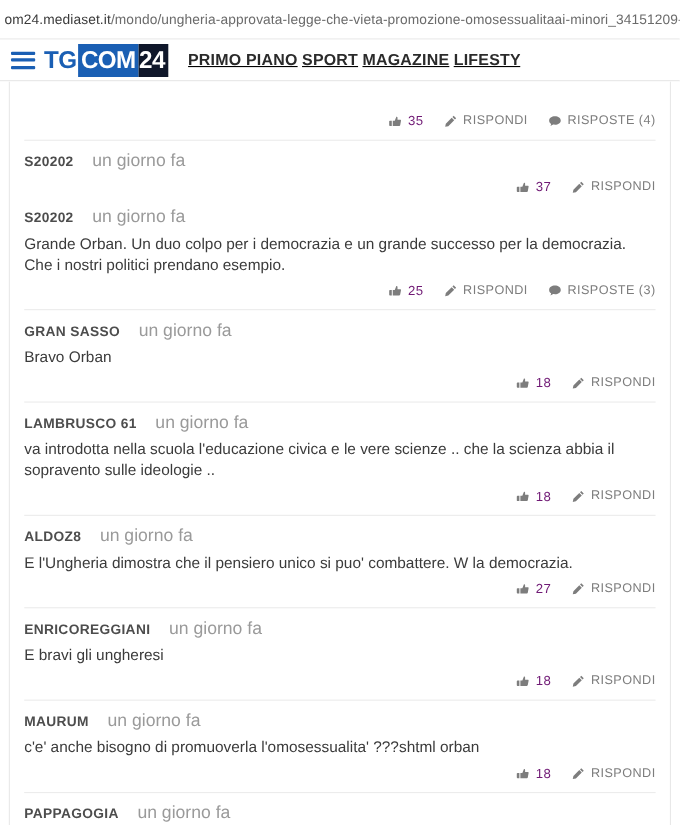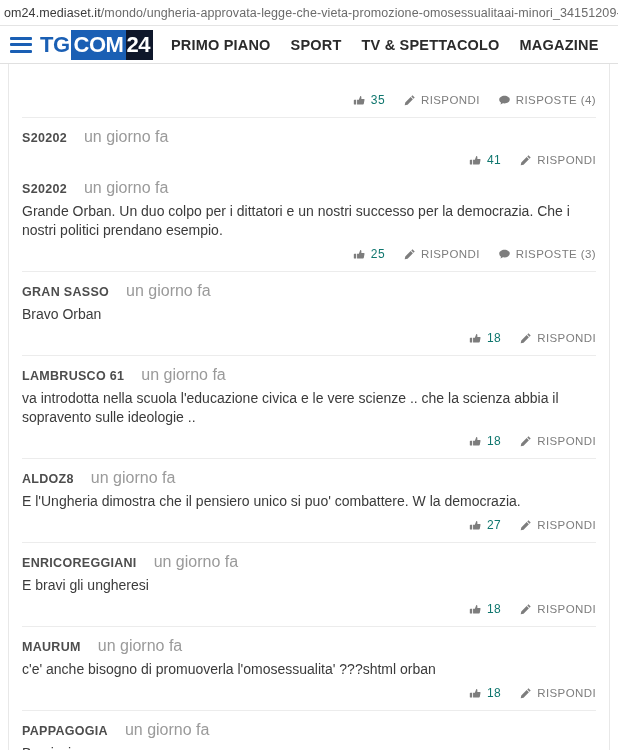--- a/index.html
+++ b/index.html
@@ -10,21 +10,21 @@
     width: 618px;
     height: 750px;
     background: #ffffff;
     font-family: "Liberation Sans", sans-serif;
     overflow: hidden;
     position: relative;
   }
 
   
   .urlbar {
-    height: 26px;
+    height: 36px;
     background: #ffffff;
     border-bottom: 1px solid #e4e4e4;
     display: flex;
     align-items: center;
     padding: 0 4px;
     box-sizing: border-box;
   }
   .urlbar .url-prefix {
     font-size: 12.5px;
     color: #3a3a3a;
@@ -83,23 +83,24 @@
     padding: 2px 3px 2px 3px;
   }
   .logo .num {
     background: #0f172a;
     color: #ffffff;
     padding: 2px 3px 2px 0;
   }
   .navmenu {
     display: flex;
     align-items: center;
-    gap: 20px;
+    gap: 4px;
     overflow: hidden;
     white-space: nowrap;
+    text-decoration: underline;
   }
   .navmenu .navitem {
     font-size: 14.5px;
     font-weight: bold;
     color: #2b2b2b;
     letter-spacing: 0.2px;
     text-transform: uppercase;
   }
 
   
@@ -180,21 +181,21 @@
   .action {
     display: flex;
     align-items: center;
     gap: 5px;
     font-size: 11.5px;
     color: #7d7d7d;
     letter-spacing: 0.4px;
   }
   .action .count {
     font-size: 12px;
-    color: #0f766e;
+    color: #701a75;
   }
   .ico {
     display: inline-block;
     width: 13px;
     height: 13px;
     color: #7d7d7d;
     flex: none;
   }
   .ico svg { display: block; }
 </style>
@@ -213,21 +214,20 @@
       <span></span>
   </div>
   <div class="logo">
     <span class="tg">TG</span>
       <span class="com">COM</span>
       <span class="num">24</span>
   </div>
   <div class="navmenu">
     <span class="navitem">PRIMO PIANO</span>
     <span class="navitem">SPORT</span>
-    <span class="navitem">TV &amp; SPETTACOLO</span>
     <span class="navitem">MAGAZINE</span>
     <span class="navitem">LIFESTY</span>
   </div>
 </div>
 
 <div class="comments-wrap">
   <div class="left-rule"></div>
   <div class="right-rule"></div>
 
   <div class="comments">
@@ -267,39 +267,39 @@
         <span class="author">S20202</span>
         <span class="time">un giorno fa</span>
       </div>
       <div class="actions">
         <span class="action">
           <span class="ico">
             <svg viewBox="0 0 16 16" fill="currentColor">
                 <path d="M5 7h2.2L9 2.6c.6-.2 1.3.3 1.3 1V6h3c.6 0 1 .5.9 1.1l-.9 5c-.1.5-.5.9-1 .9H5V7zM1.8 7h2.1v6H1.8c-.4 0-.8-.3-.8-.8v-4.5c0-.4.4-.7.8-.7z"></path>
               </svg>
           </span>
-          <span class="count">41</span>
+          <span class="count">37</span>
         </span>
         <span class="action">
           <span class="ico">
             <svg viewBox="0 0 16 16" fill="currentColor">
                 <path d="M11.6 1.6l2.8 2.8-1.4 1.4-2.8-2.8 1.4-1.4zM9.4 3.8l2.8 2.8-6.6 6.6-3.5.7.7-3.5 6.6-6.6z"></path>
               </svg>
           </span>
           <span>RISPONDI</span>
         </span>
       </div>
     </div>
 
     <div class="comment">
       <div class="author-line">
         <span class="author">S20202</span>
         <span class="time">un giorno fa</span>
       </div>
-      <div class="body">Grande Orban. Un duo colpo per i dittatori e un nostri successo per la democrazia. Che i nostri politici prendano esempio.</div>
+      <div class="body">Grande Orban. Un duo colpo per i democrazia e un grande successo per la democrazia. Che i nostri politici prendano esempio.</div>
       <div class="actions">
         <span class="action">
           <span class="ico">
             <svg viewBox="0 0 16 16" fill="currentColor">
                 <path d="M5 7h2.2L9 2.6c.6-.2 1.3.3 1.3 1V6h3c.6 0 1 .5.9 1.1l-.9 5c-.1.5-.5.9-1 .9H5V7zM1.8 7h2.1v6H1.8c-.4 0-.8-.3-.8-.8v-4.5c0-.4.4-.7.8-.7z"></path>
               </svg>
           </span>
           <span class="count">25</span>
         </span>
         <span class="action">

